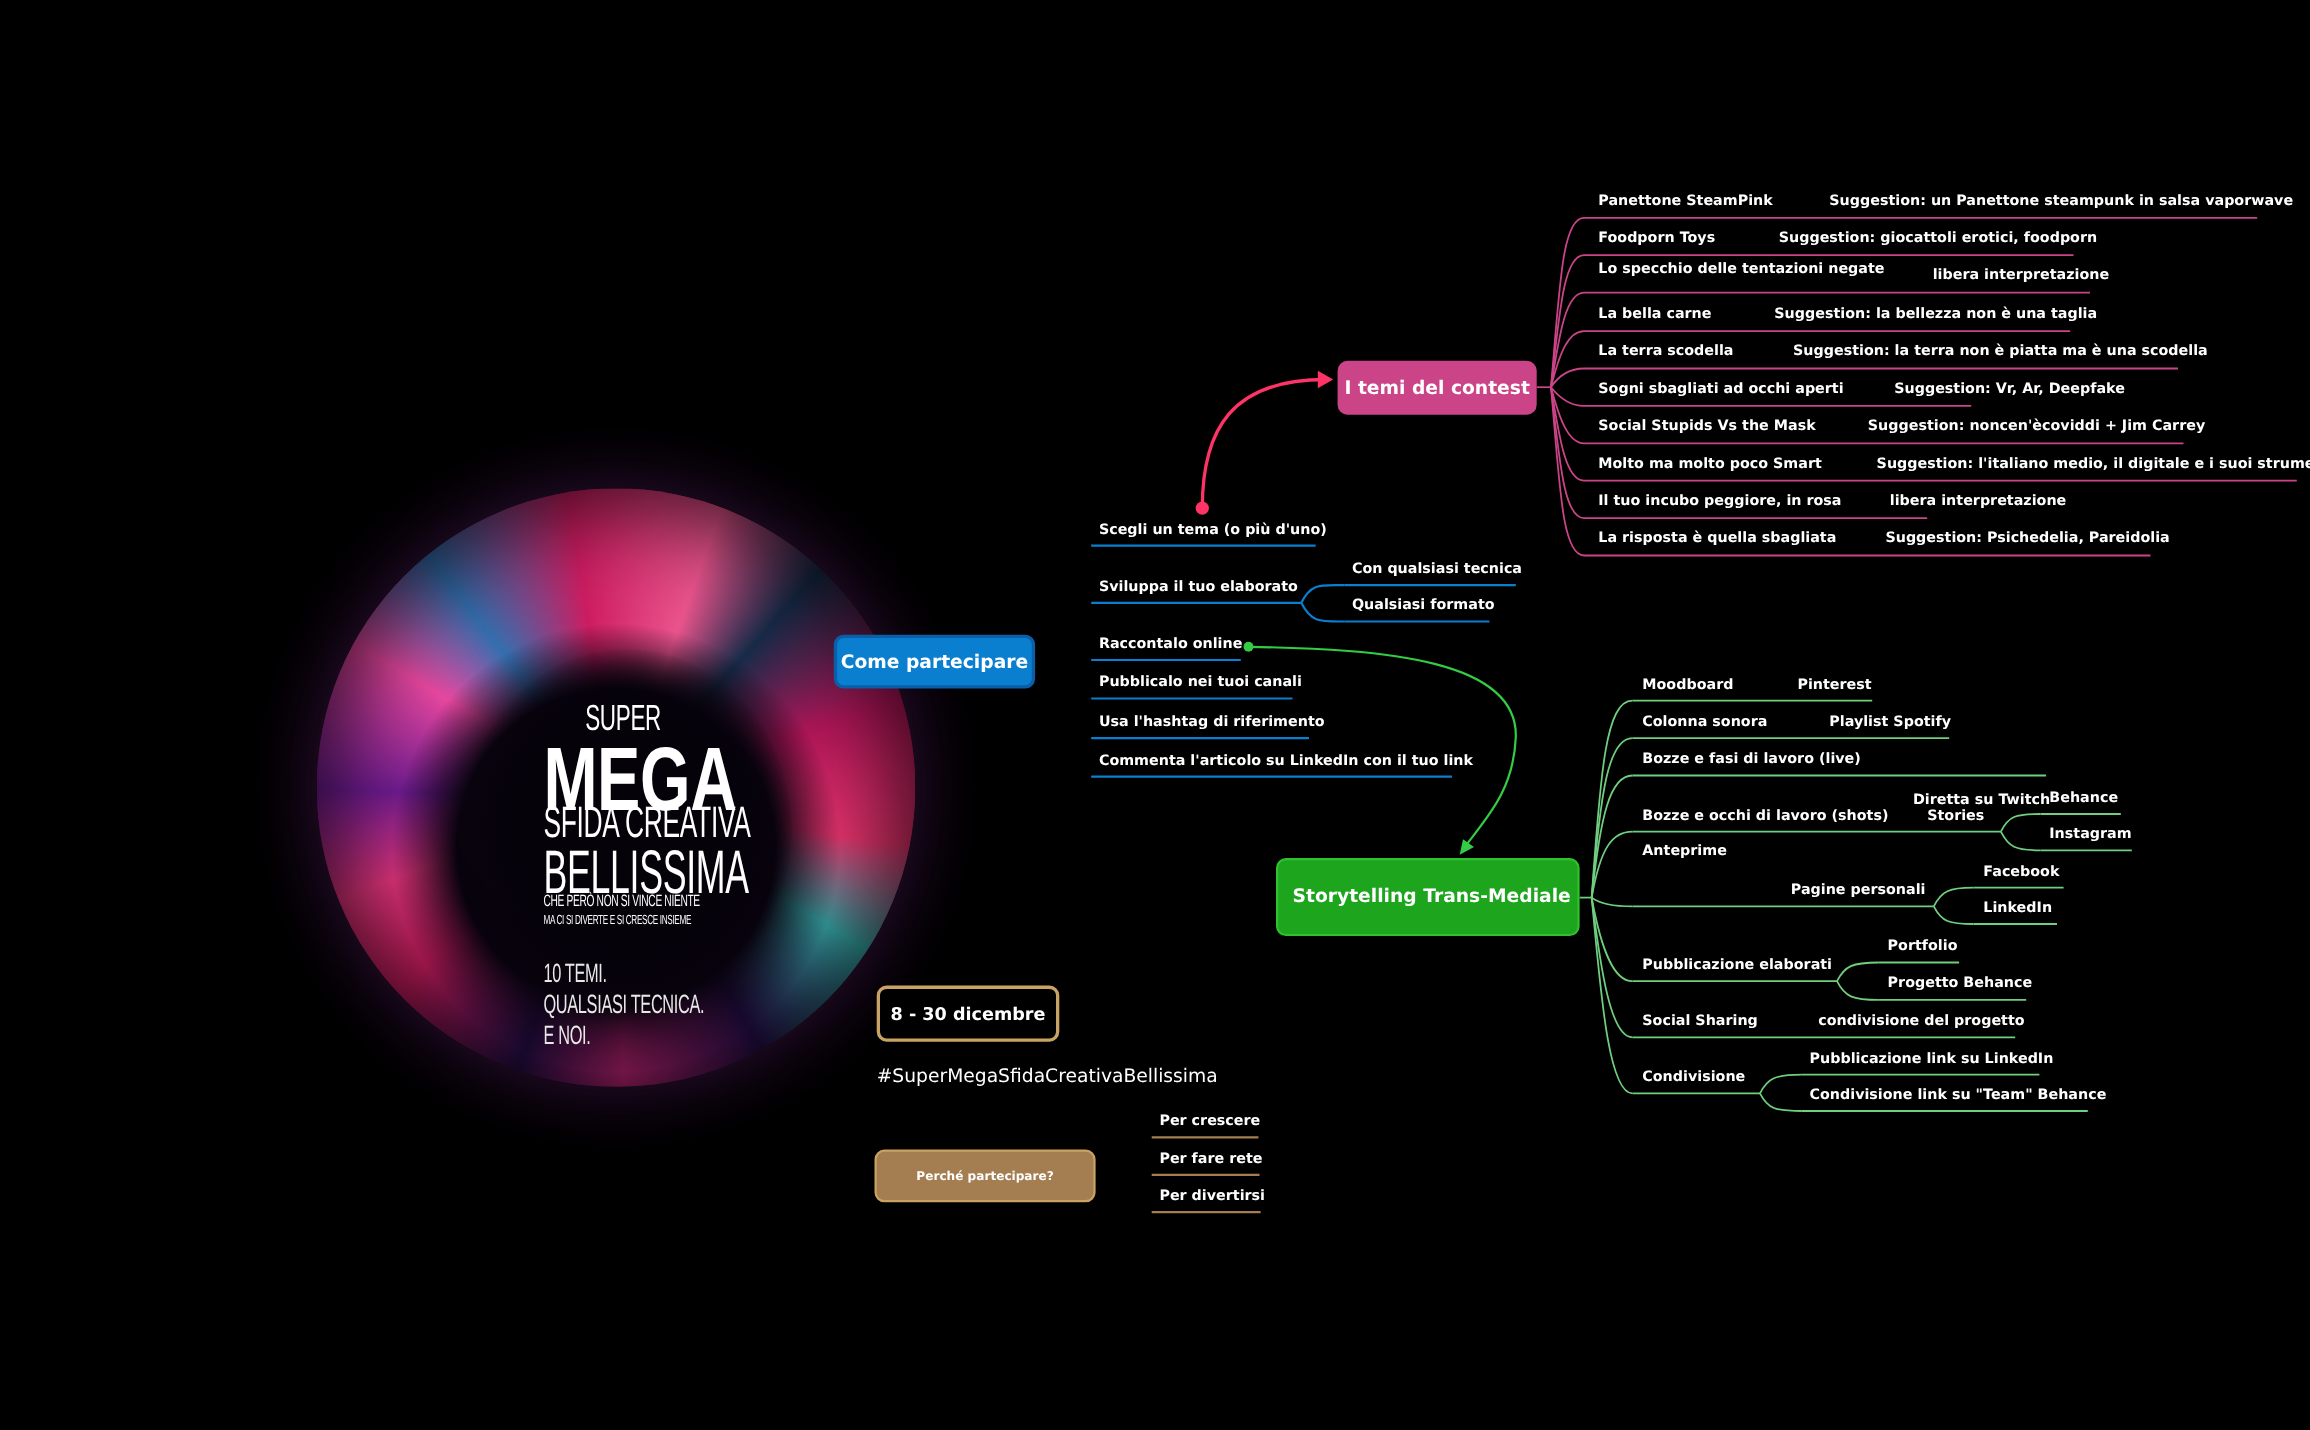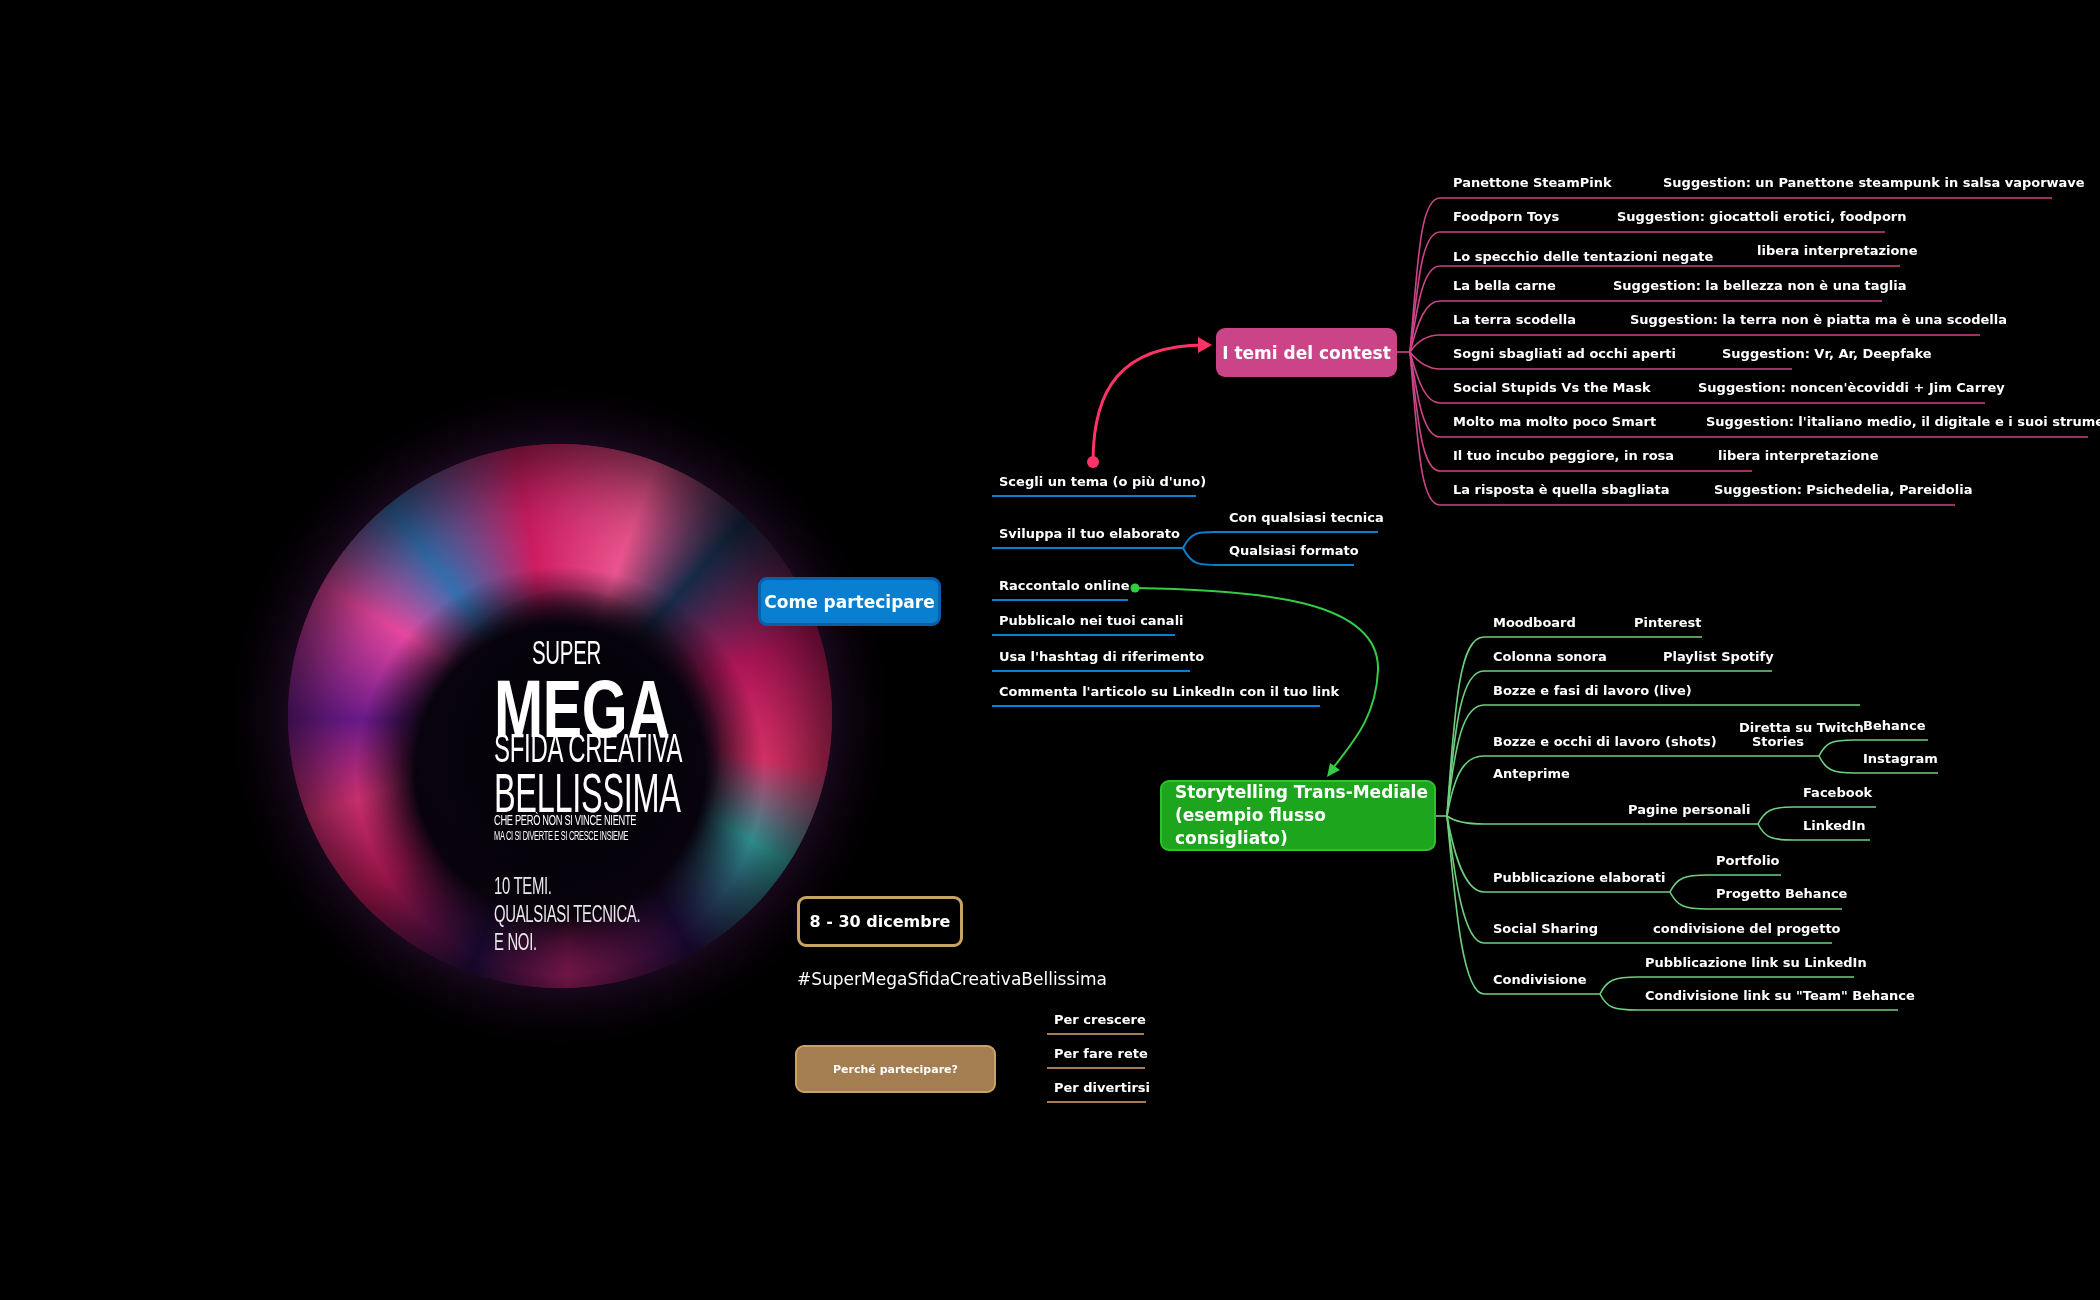--- a/index.html
+++ b/index.html
@@ -155,35 +155,34 @@
 </svg>
 
 <div class="node node-pink">
   <span>I temi del contest</span>
 </div>
 <div class="node node-blue">
   <span>Come partecipare</span>
 </div>
 <div class="node node-green">
   <span>Storytelling Trans-Mediale</span>
-  <span>(esempio flusso consigliato)</span>
 </div>
 <div class="node node-date">
   <span>8 - 30 dicembre</span>
 </div>
 <div class="hashtag">#SuperMegaSfidaCreativaBellissima</div>
 <div class="node node-why">
   <span>Perché partecipare?</span>
 </div>
 
 <div class="lbl" style="left:1453px;top:175px">Panettone SteamPink</div>
 <div class="lbl" style="left:1663px;top:175px">Suggestion: un Panettone steampunk in salsa vaporwave</div>
 <div class="lbl" style="left:1453px;top:209px">Foodporn Toys</div>
 <div class="lbl" style="left:1617px;top:209px">Suggestion: giocattoli erotici, foodporn</div>
-<div class="lbl" style="left:1453px;top:249px">Lo specchio delle tentazioni negate</div>
+<div class="lbl" style="left:1453px;top:237px">Lo specchio delle tentazioni negate</div>
 <div class="lbl" style="left:1757px;top:243px">libera interpretazione</div>
 <div class="lbl" style="left:1453px;top:278px">La bella carne</div>
 <div class="lbl" style="left:1613px;top:278px">Suggestion: la bellezza non è una taglia</div>
 <div class="lbl" style="left:1453px;top:312px">La terra scodella</div>
 <div class="lbl" style="left:1630px;top:312px">Suggestion: la terra non è piatta ma è una scodella</div>
 <div class="lbl" style="left:1453px;top:346px">Sogni sbagliati ad occhi aperti</div>
 <div class="lbl" style="left:1722px;top:346px">Suggestion: Vr, Ar, Deepfake</div>
 <div class="lbl" style="left:1453px;top:380px">Social Stupids Vs the Mask</div>
 <div class="lbl" style="left:1698px;top:380px">Suggestion: noncen'ècoviddi + Jim Carrey</div>
 <div class="lbl" style="left:1453px;top:414px">Molto ma molto poco Smart</div>

